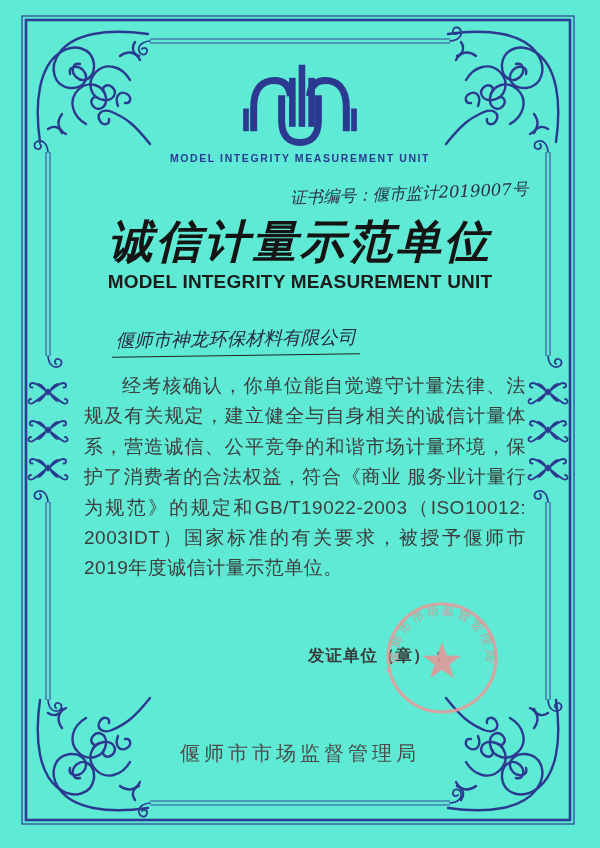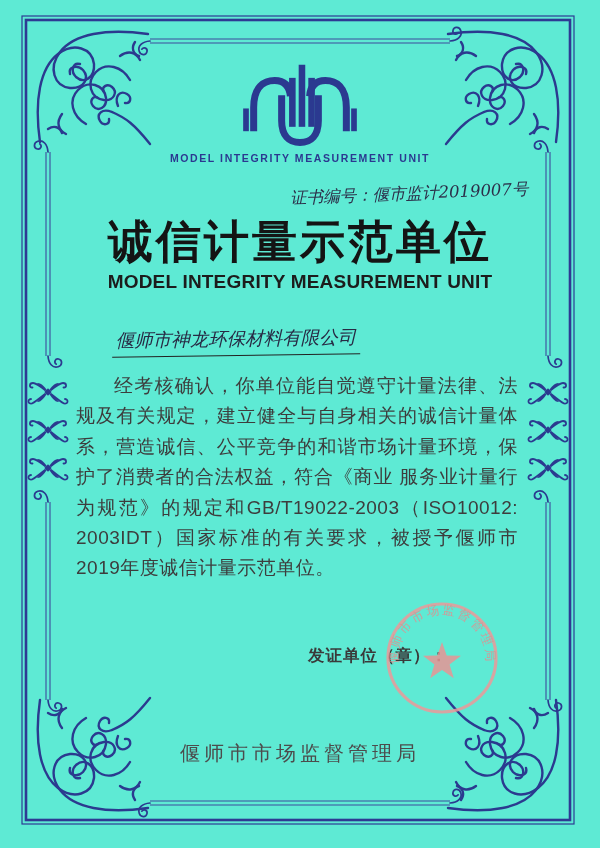--- a/index.html
+++ b/index.html
@@ -28,41 +28,41 @@
     font-family:"DejaVu Serif",serif;font-style:italic;
     font-size:16.5px;color:#2c2f49;
     transform:rotate(-2.2deg);
     white-space:nowrap;
   }
 
   
   .title-zh{
     position:absolute;left:0;top:212px;width:600px;text-align:center;
     font-family:"Liberation Serif",serif;font-weight:900;
-    font-size:45px;letter-spacing:3px;color:#141414;
+    font-size:45px;letter-spacing:3px;color:#141414;font-style:italic;
   }
   .title-en{
     position:absolute;left:0;top:271px;width:600px;text-align:center;
     font-weight:800;font-size:19px;letter-spacing:0.2px;color:#1c1c1c;
   }
 
   
   .company{
     position:absolute;left:112px;top:326px;width:248px;
     border-bottom:1.6px solid #222;
     padding-bottom:4px;text-align:center;
     font-family:"DejaVu Serif",serif;font-style:italic;
     font-size:18.5px;color:#272a44;
     transform:rotate(-0.8deg);
     white-space:nowrap;
   }
 
   
   .body-text{
-    position:absolute;left:76px;top:371px;width:442px;
+    position:absolute;left:84px;top:371px;width:442px;
     font-size:19px;line-height:30.4px;color:#3d3d3d;font-weight:500;
     text-align:justify;text-indent:2em;
     letter-spacing:0.5px;
   }
 
   
   .issuer-line{
     position:absolute;left:308px;top:645px;
     font-size:16.5px;font-weight:600;color:#3a3a3a;
     letter-spacing:1px;white-space:nowrap;

